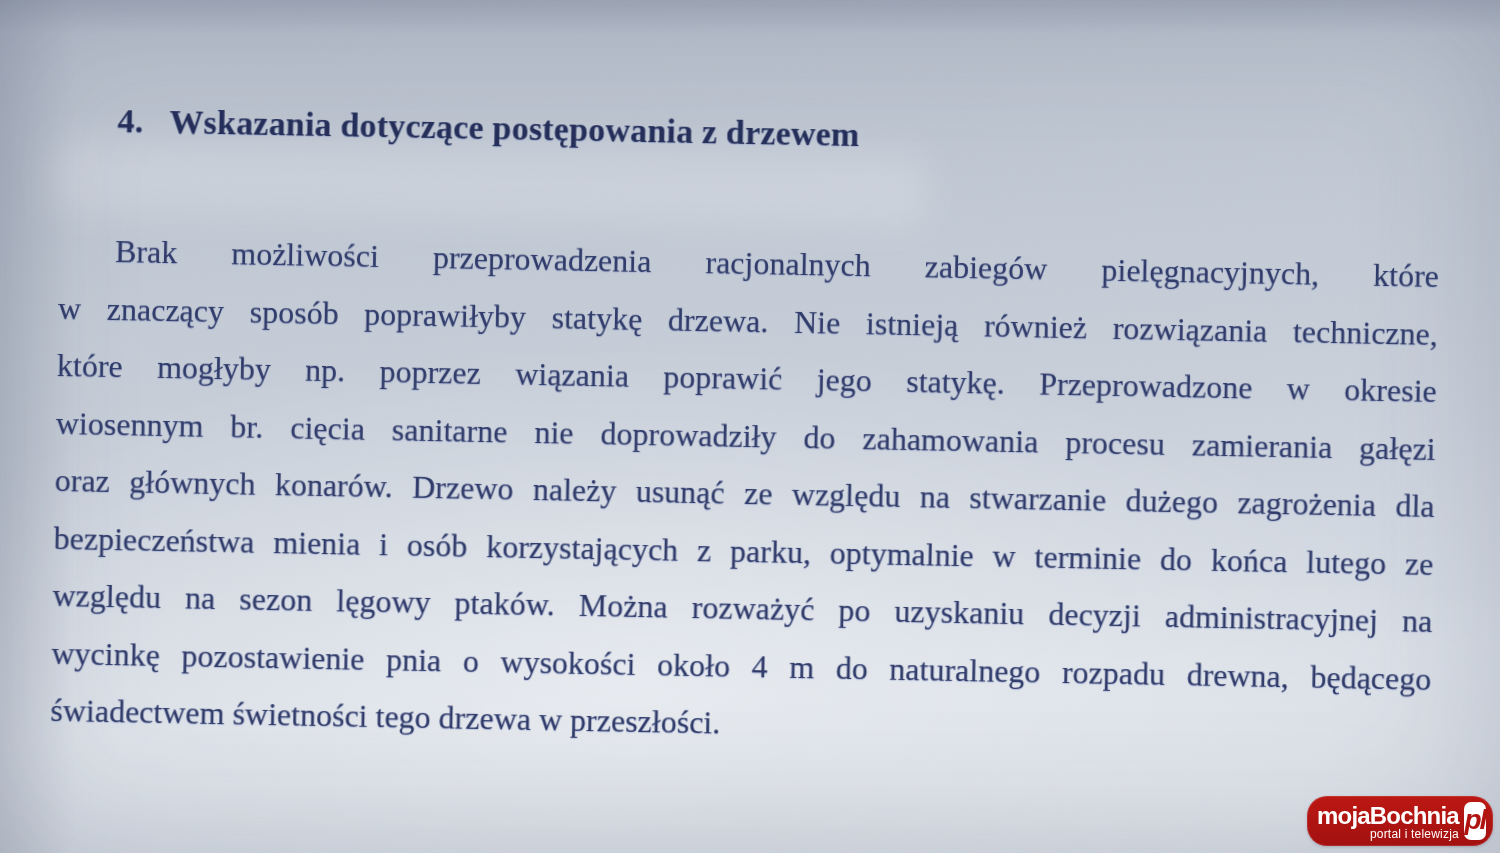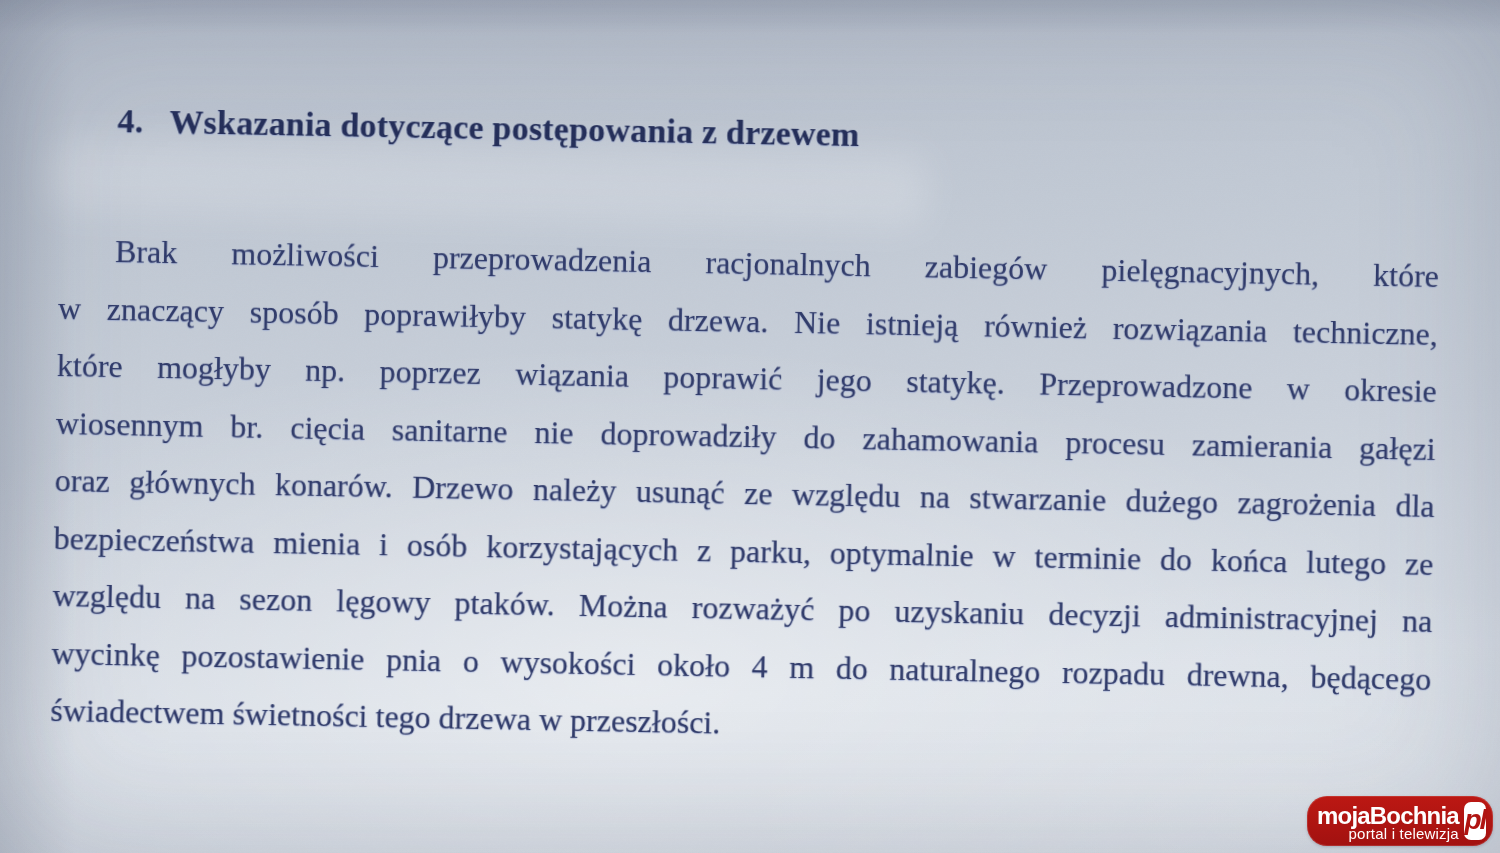--- a/index.html
+++ b/index.html
@@ -108,21 +108,21 @@
   .logo-brand {
     color: #ffffff;
     font-weight: bold;
     font-size: 24px;
     line-height: 25px;
     letter-spacing: -0.8px;
     white-space: nowrap;
   }
   .logo-tagline {
     color: #ffffff;
-    font-size: 15px;
+    font-size: 12px;
     line-height: 12px;
     letter-spacing: 0.2px;
     white-space: nowrap;
     text-align: center;
   }
   .logo-badge {
     width: 38px; height: 38px;
     background: #ffffff;
     border-radius: 7px;
     color: #b01411;

